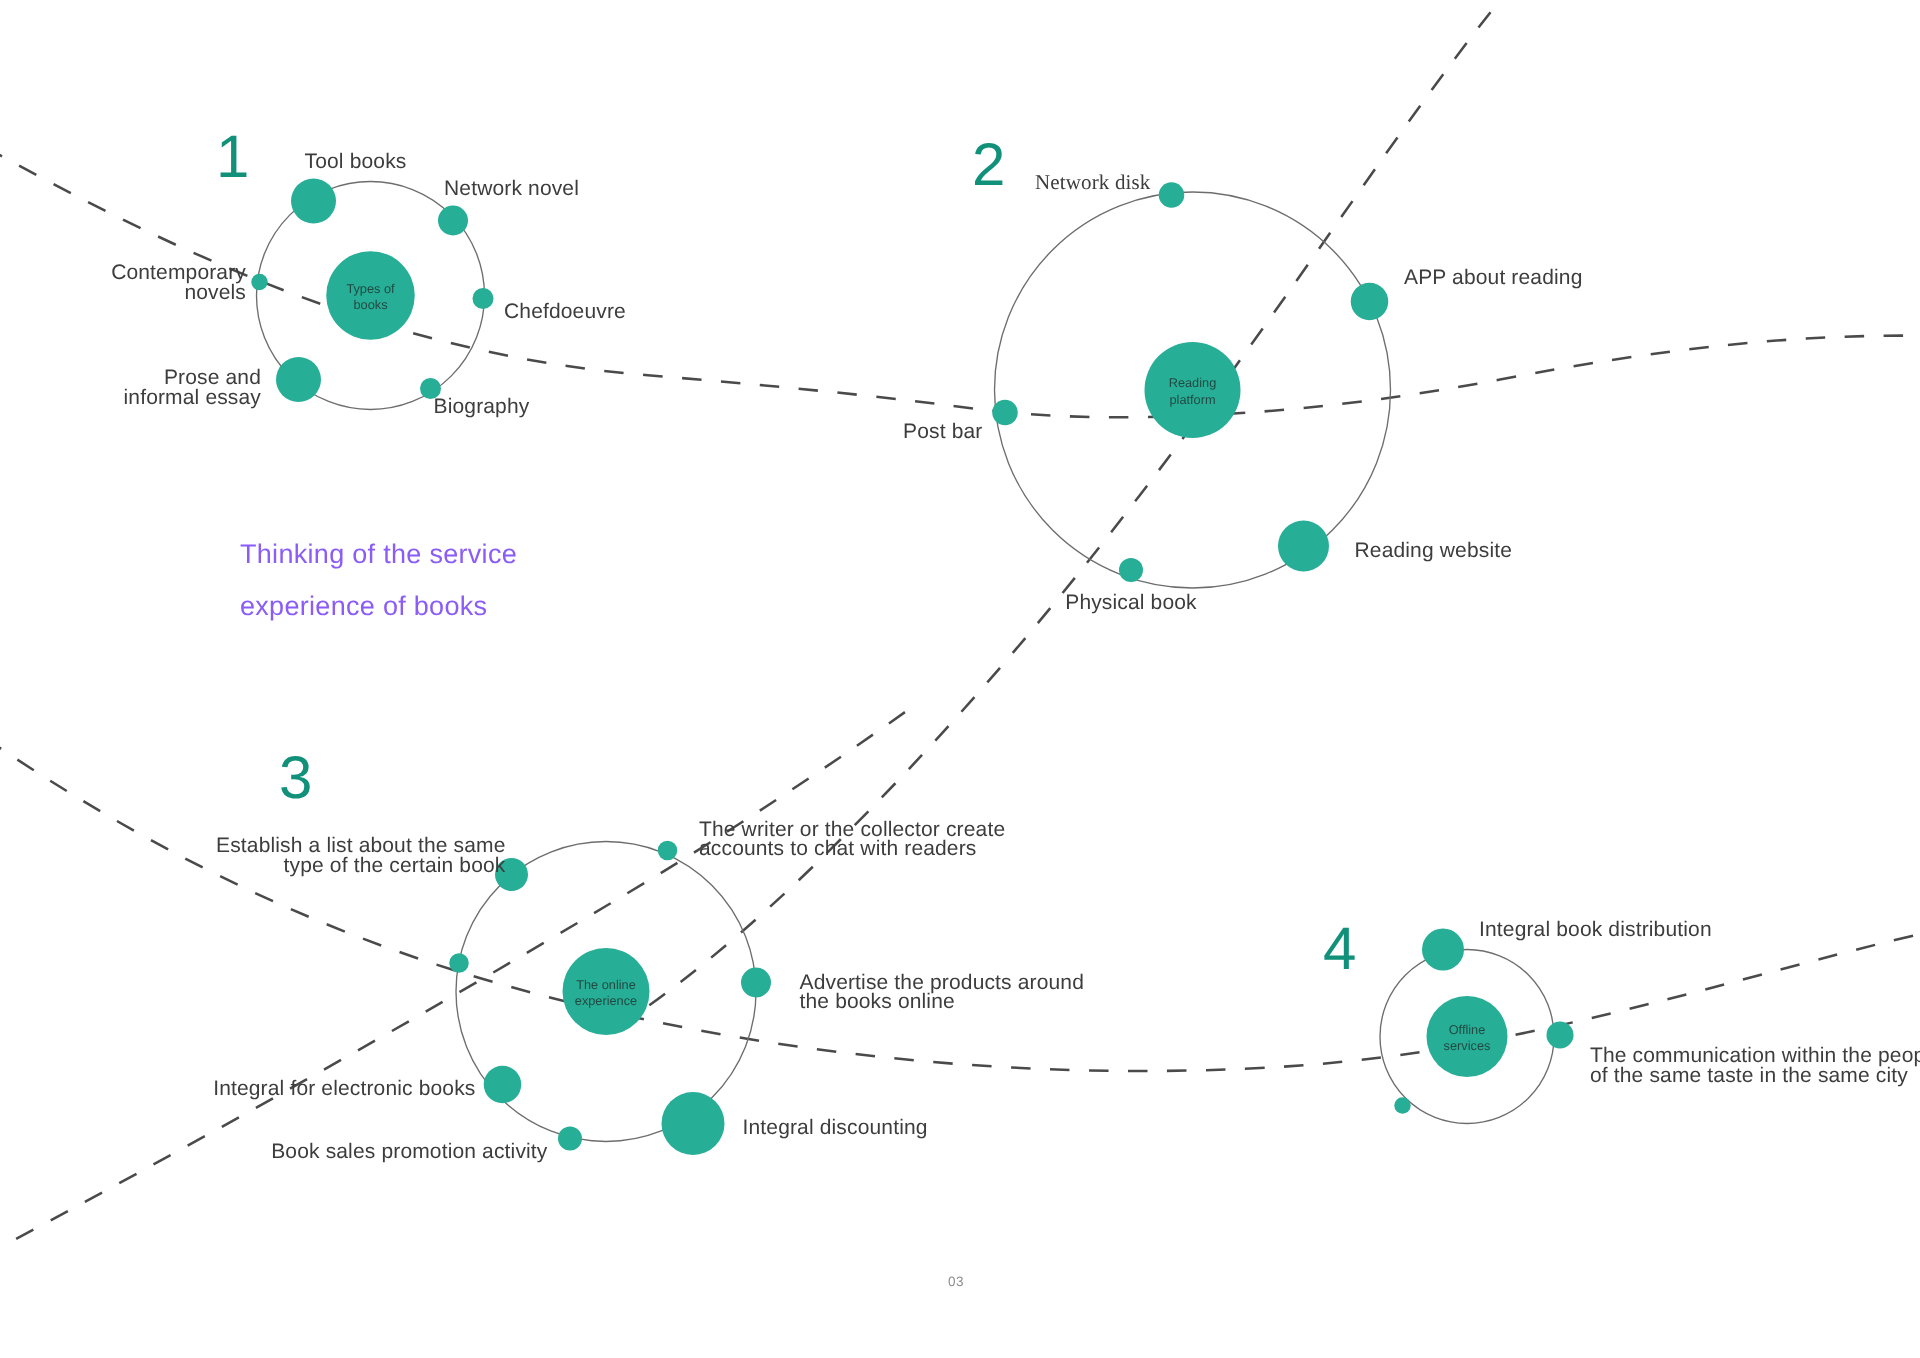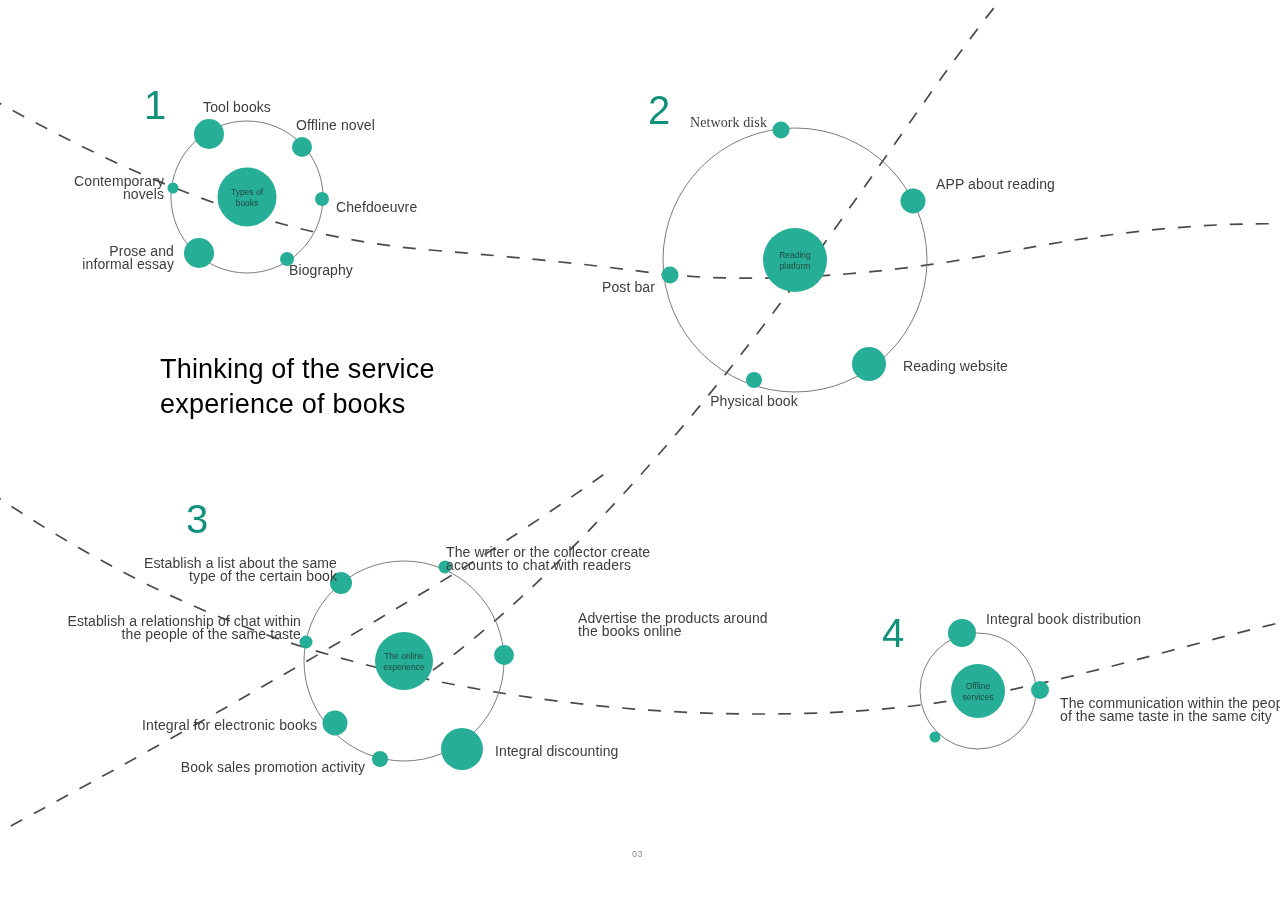--- a/index.html
+++ b/index.html
@@ -30,21 +30,21 @@
     font-weight:300;letter-spacing:0;
   }
 
   .core-txt{
     font-size:8.5px;fill:#214a43;
     font-family:"Liberation Sans","DejaVu Sans",sans-serif;
   }
 
   #title{
     position:absolute;left:160px;top:352px;z-index:4;
-    font-size:27px;line-height:35px;color:#000000;font-weight:400;
+    font-size:18px;line-height:35px;color:#8b5cf6;font-weight:400;
     letter-spacing:.2px;white-space:pre-line;
   }
   #pagenum{
     position:absolute;left:632px;top:849px;z-index:4;
     font-size:9px;color:#8d8d8d;letter-spacing:.4px;
   }
   #corner{
     position:absolute;right:40px;top:806px;z-index:4;
     text-align:right;font-size:23px;line-height:36px;
     color:#a8a8a8;font-weight:300;letter-spacing:.3px;
@@ -118,38 +118,37 @@
       <circle cx="935" cy="737" r="5.5" fill="#27ae96"></circle>
     </g>
   </svg>
 
   <div class="cnum" style="left:144px;top:85px;">1</div>
   <div class="cnum" style="left:648px;top:90px;">2</div>
   <div class="cnum" style="left:186px;top:499px;">3</div>
   <div class="cnum" style="left:882px;top:613px;">4</div>
 
   <div class="lbl c" style="left:181px;top:101px;width:112px;">Tool books</div>
-  <div class="lbl l" style="left:296px;top:119px;width:120px;">Offline novel</div>
+  <div class="lbl l" style="left:296px;top:119px;width:120px;">Network novel</div>
   <div class="lbl l" style="left:336px;top:201px;width:120px;">Chefdoeuvre</div>
   <div class="lbl l" style="left:289px;top:264px;width:120px;">Biography</div>
   <div class="lbl r" style="left:-6px;top:245px;width:180px;">Prose and<br>informal essay</div>
   <div class="lbl r" style="left:-12px;top:175px;width:176px;">Contemporary<br>novels</div>
 
   <div class="lbl r" style="left:585px;top:117px;width:182px;font-family:Liberation Serif, serif;">Network disk</div>
   <div class="lbl l" style="left:936px;top:178px;width:200px;">APP about reading</div>
   <div class="lbl l" style="left:903px;top:360px;width:180px;">Reading website</div>
   <div class="lbl c" style="left:694px;top:395px;width:120px;">Physical book</div>
   <div class="lbl r" style="left:545px;top:281px;width:110px;">Post bar</div>
 
-  <div class="lbl l" style="left:446px;top:546px;width:230px;">The writer or the collector create<br>accounts to chat with readers</div>
-  <div class="lbl l" style="left:533px;top:612px;width:220px;margin-left:45px;">Advertise the products around<br>the books online</div>
+  <div class="lbl l" style="left:466px;top:546px;width:230px;">The writer or the collector create<br>accounts to chat with readers</div>
+  <div class="lbl l" style="left:533px;top:648px;width:220px;">Advertise the products around<br>the books online</div>
   <div class="lbl l" style="left:495px;top:745px;width:180px;">Integral discounting</div>
   <div class="lbl r" style="left:135px;top:761px;width:230px;">Book sales promotion activity</div>
   <div class="lbl r" style="left:101px;top:719px;width:216px;">Integral for electronic books</div>
-  <div class="lbl r" style="left:45px;top:615px;width:256px;">Establish a relationship of chat within<br>the people of the same taste</div>
   <div class="lbl r" style="left:131px;top:557px;width:206px;">Establish a list about the same<br>type of the certain book</div>
 
   <div class="lbl l" style="left:986px;top:613px;width:210px;">Integral book distribution</div>
   <div class="lbl l" style="left:1060px;top:697px;width:225px;">The communication within the people<br>of the same taste in the same city</div>
 
   <div id="title"><span>Thinking of the service</span><br><span>experience of books</span></div>
 
   <div id="pagenum">03</div>
 
 

